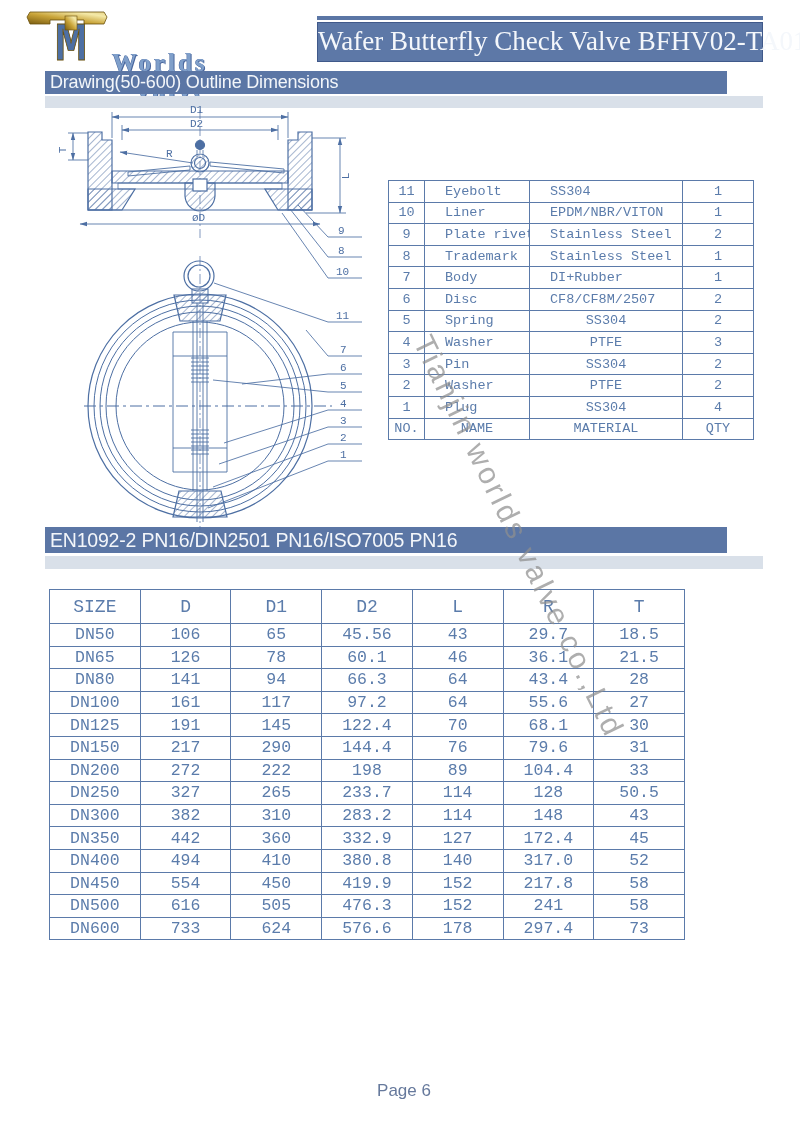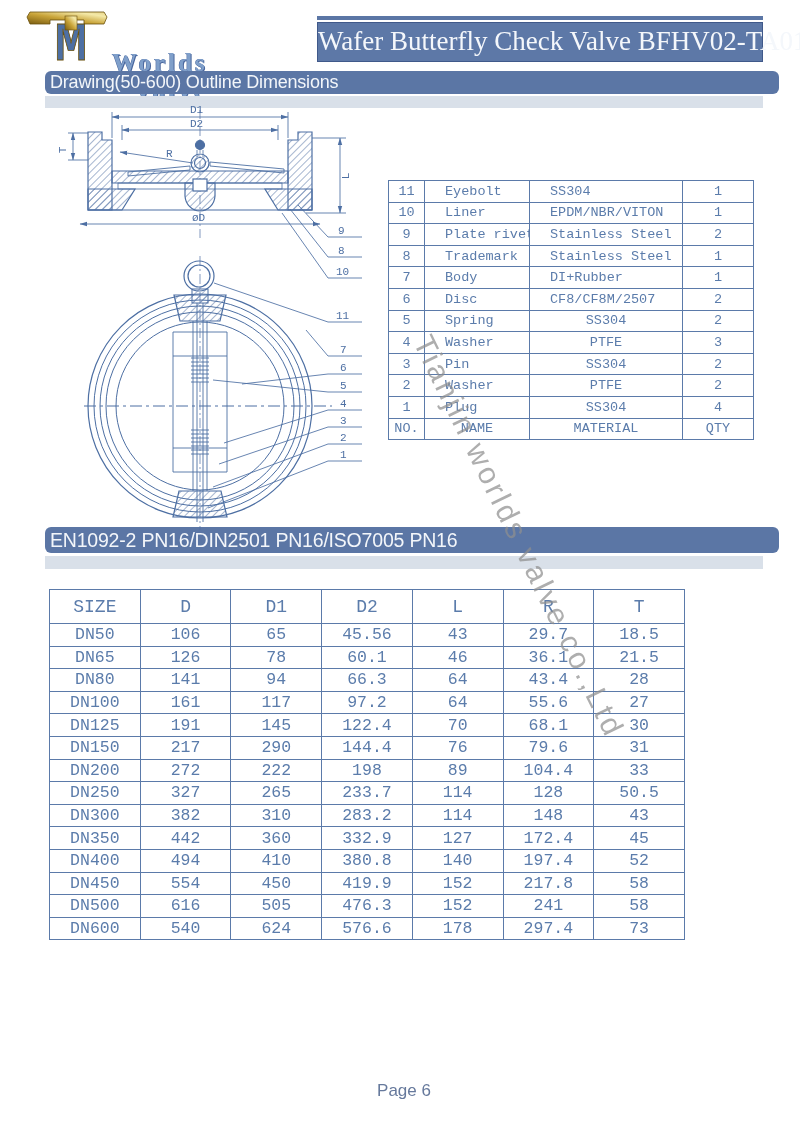--- a/index.html
+++ b/index.html
@@ -13,22 +13,22 @@
   .brand{left:112px;top:6px;width:150px;line-height:27px;
     font-family:"Liberation Serif",serif;font-weight:bold;font-size:25px;
     color:#7f9fca;letter-spacing:3px;
     text-shadow:1px 1px 0 #4a679e, -0.5px -0.5px 0 #4a679e;margin-top:43px;}
   .brand .l2{margin-left:22px;}
   .title-topline{left:317px;top:16px;width:446px;height:4px;background:#5b76a5;}
   .title-bar{left:317px;top:22px;width:446px;height:40px;background:#5d78a7;
     border:1.5px solid #40598a;box-sizing:border-box;
     font-family:"Liberation Serif",serif;font-size:27px;color:#f4f7fb;
     text-align:center;line-height:37px;white-space:nowrap;}
-  .section-bar{left:45px;width:734px;background:#5b76a5;color:#f3f6fa;
-    letter-spacing:-0.2px;box-sizing:border-box;padding-left:5px;white-space:nowrap;border-radius:6px;}
+  .section-bar{left:45px;width:682px;background:#5b76a5;color:#f3f6fa;
+    letter-spacing:-0.2px;box-sizing:border-box;padding-left:5px;white-space:nowrap;}
   .bar1{top:71px;height:23px;font-size:18px;line-height:23px;}
   .bar2{top:527px;height:26px;font-size:19.5px;line-height:26px;}
   .strip{left:45px;width:718px;background:#d9e0e9;}
   .strip1{top:96px;height:12px;}
   .strip2{top:556px;height:13px;}
   
   table{border-collapse:collapse;table-layout:fixed;
     font-family:"Liberation Mono",monospace;color:#5b7cab;}
   td,th{border:1.5px solid #5b7aa9;padding:0;overflow:hidden;white-space:nowrap;}
   .parts{left:388px;top:180px;width:365px;font-size:13.5px;}
@@ -411,21 +411,21 @@
         <td class="c">127</td>
         <td class="c">172.4</td>
         <td class="c">45</td>
       </tr>
       <tr>
         <td class="c">DN400</td>
         <td class="c">494</td>
         <td class="c">410</td>
         <td class="c">380.8</td>
         <td class="c">140</td>
-        <td class="c">197.4</td>
+        <td class="c">317.0</td>
         <td class="c">52</td>
       </tr>
       <tr>
         <td class="c">DN450</td>
         <td class="c">554</td>
         <td class="c">450</td>
         <td class="c">419.9</td>
         <td class="c">152</td>
         <td class="c">217.8</td>
         <td class="c">58</td>
@@ -434,21 +434,21 @@
         <td class="c">DN500</td>
         <td class="c">616</td>
         <td class="c">505</td>
         <td class="c">476.3</td>
         <td class="c">152</td>
         <td class="c">241</td>
         <td class="c">58</td>
       </tr>
       <tr>
         <td class="c">DN600</td>
-        <td class="c">540</td>
+        <td class="c">733</td>
         <td class="c">624</td>
         <td class="c">576.6</td>
         <td class="c">178</td>
         <td class="c">297.4</td>
         <td class="c">73</td>
       </tr>
     </tbody>
 </table>
 
 <div class="abs watermark">Tianjin worlds valve co.,Ltd</div>

